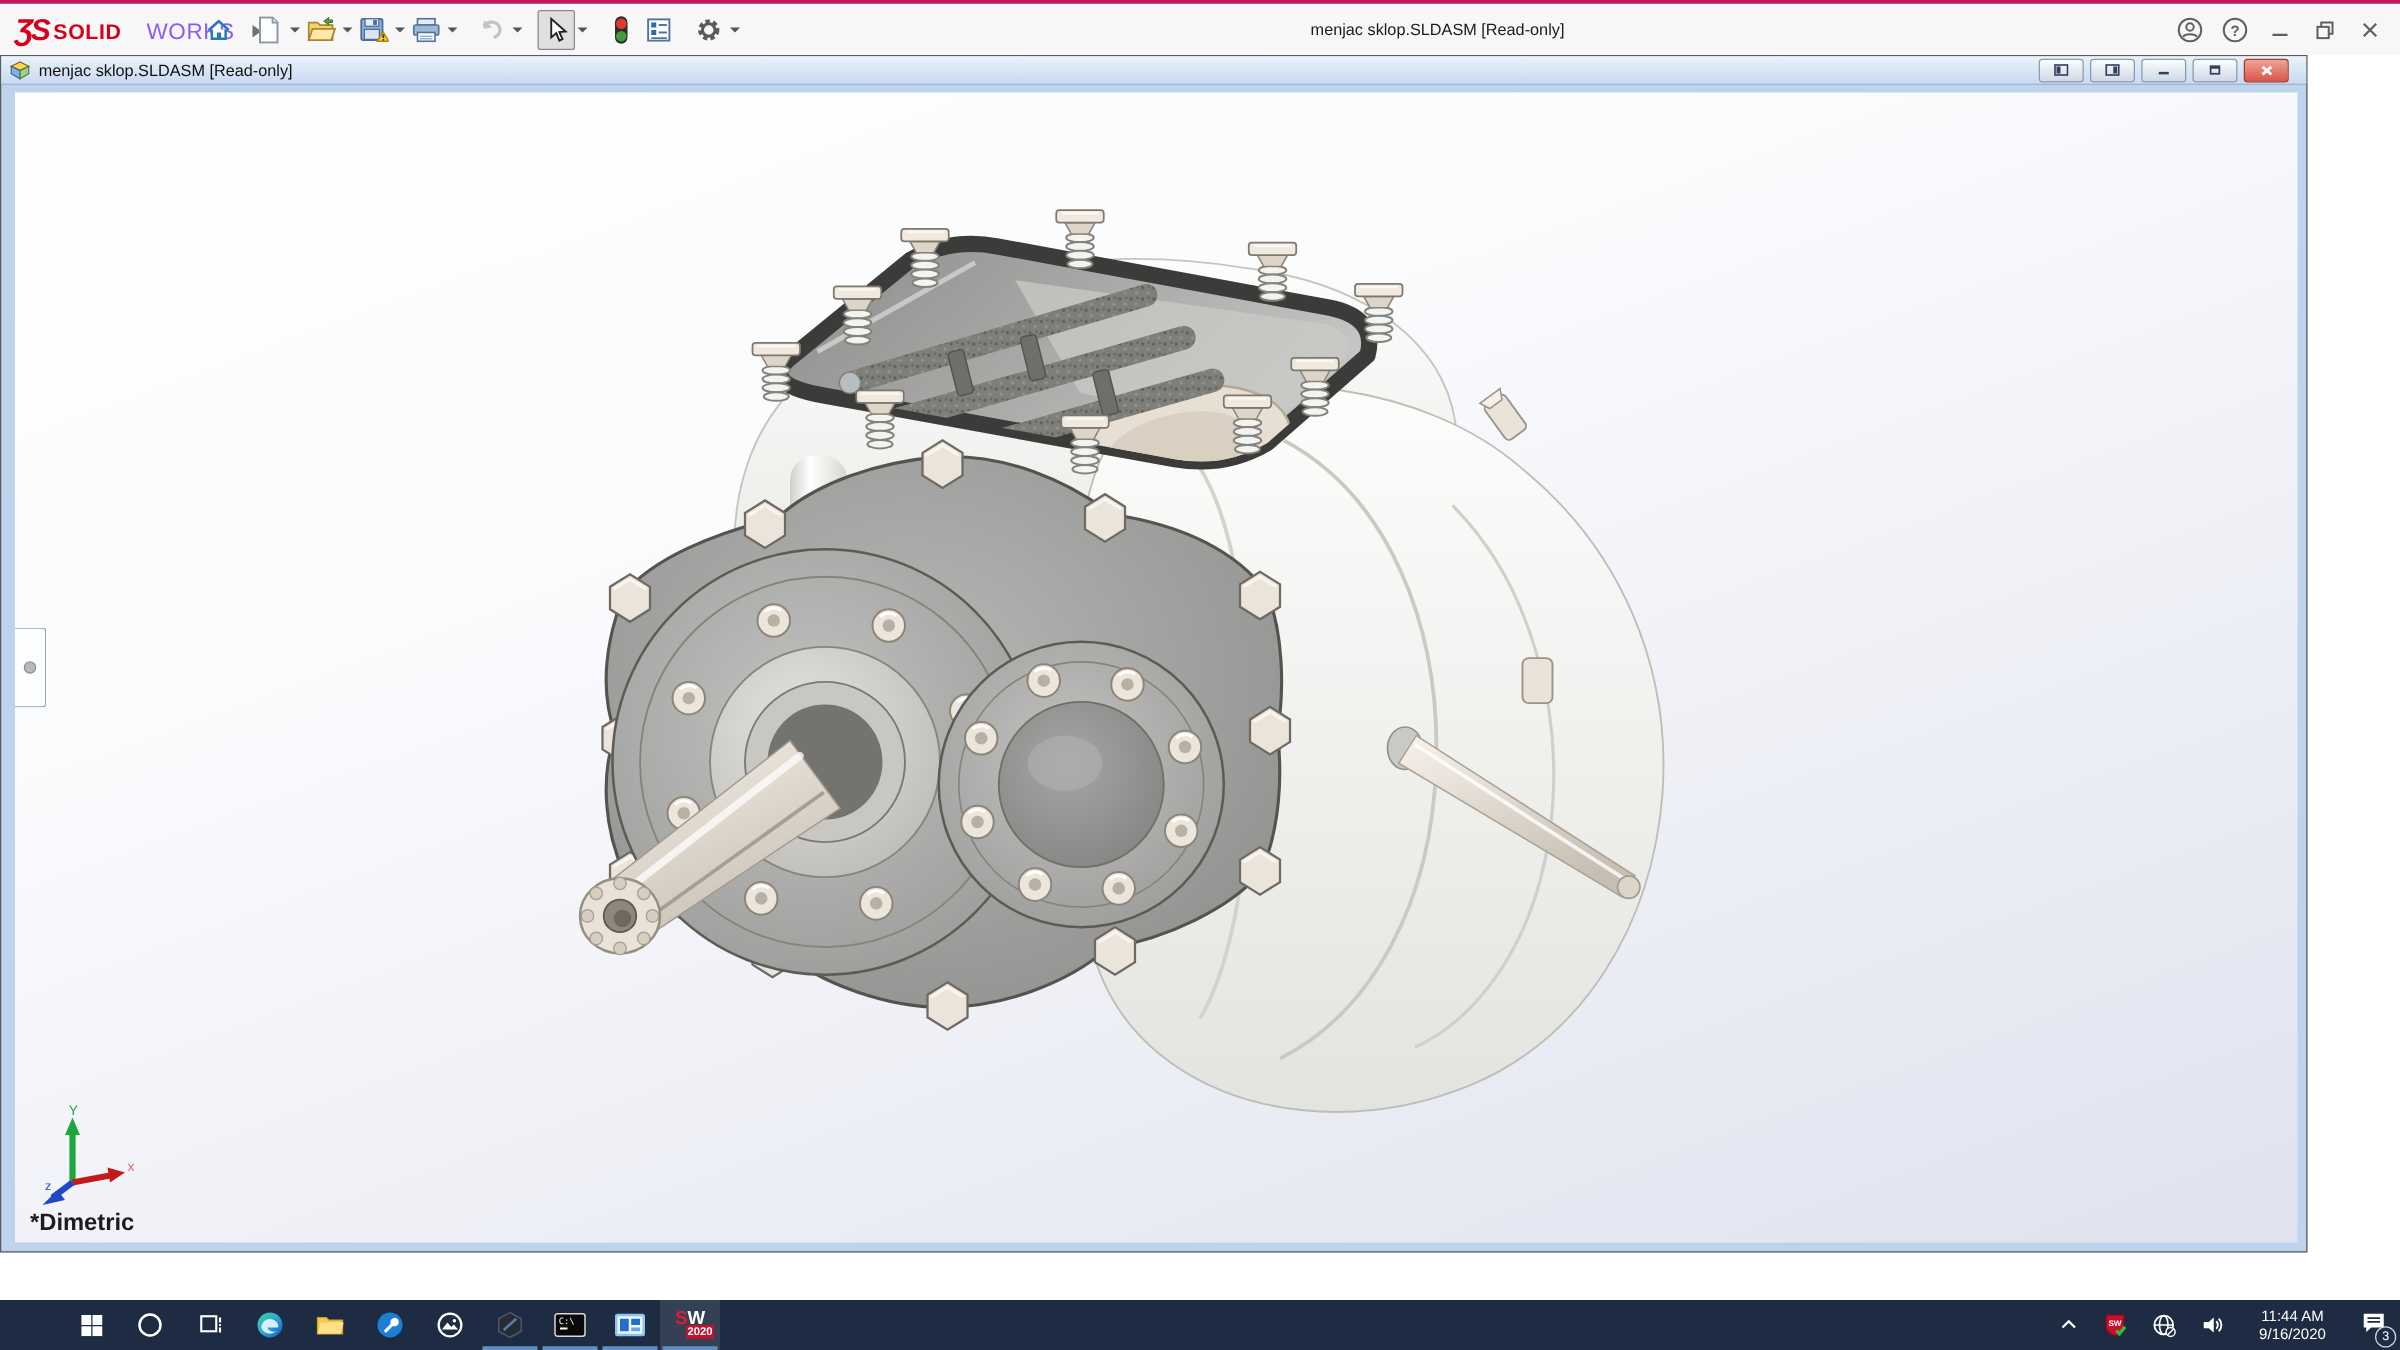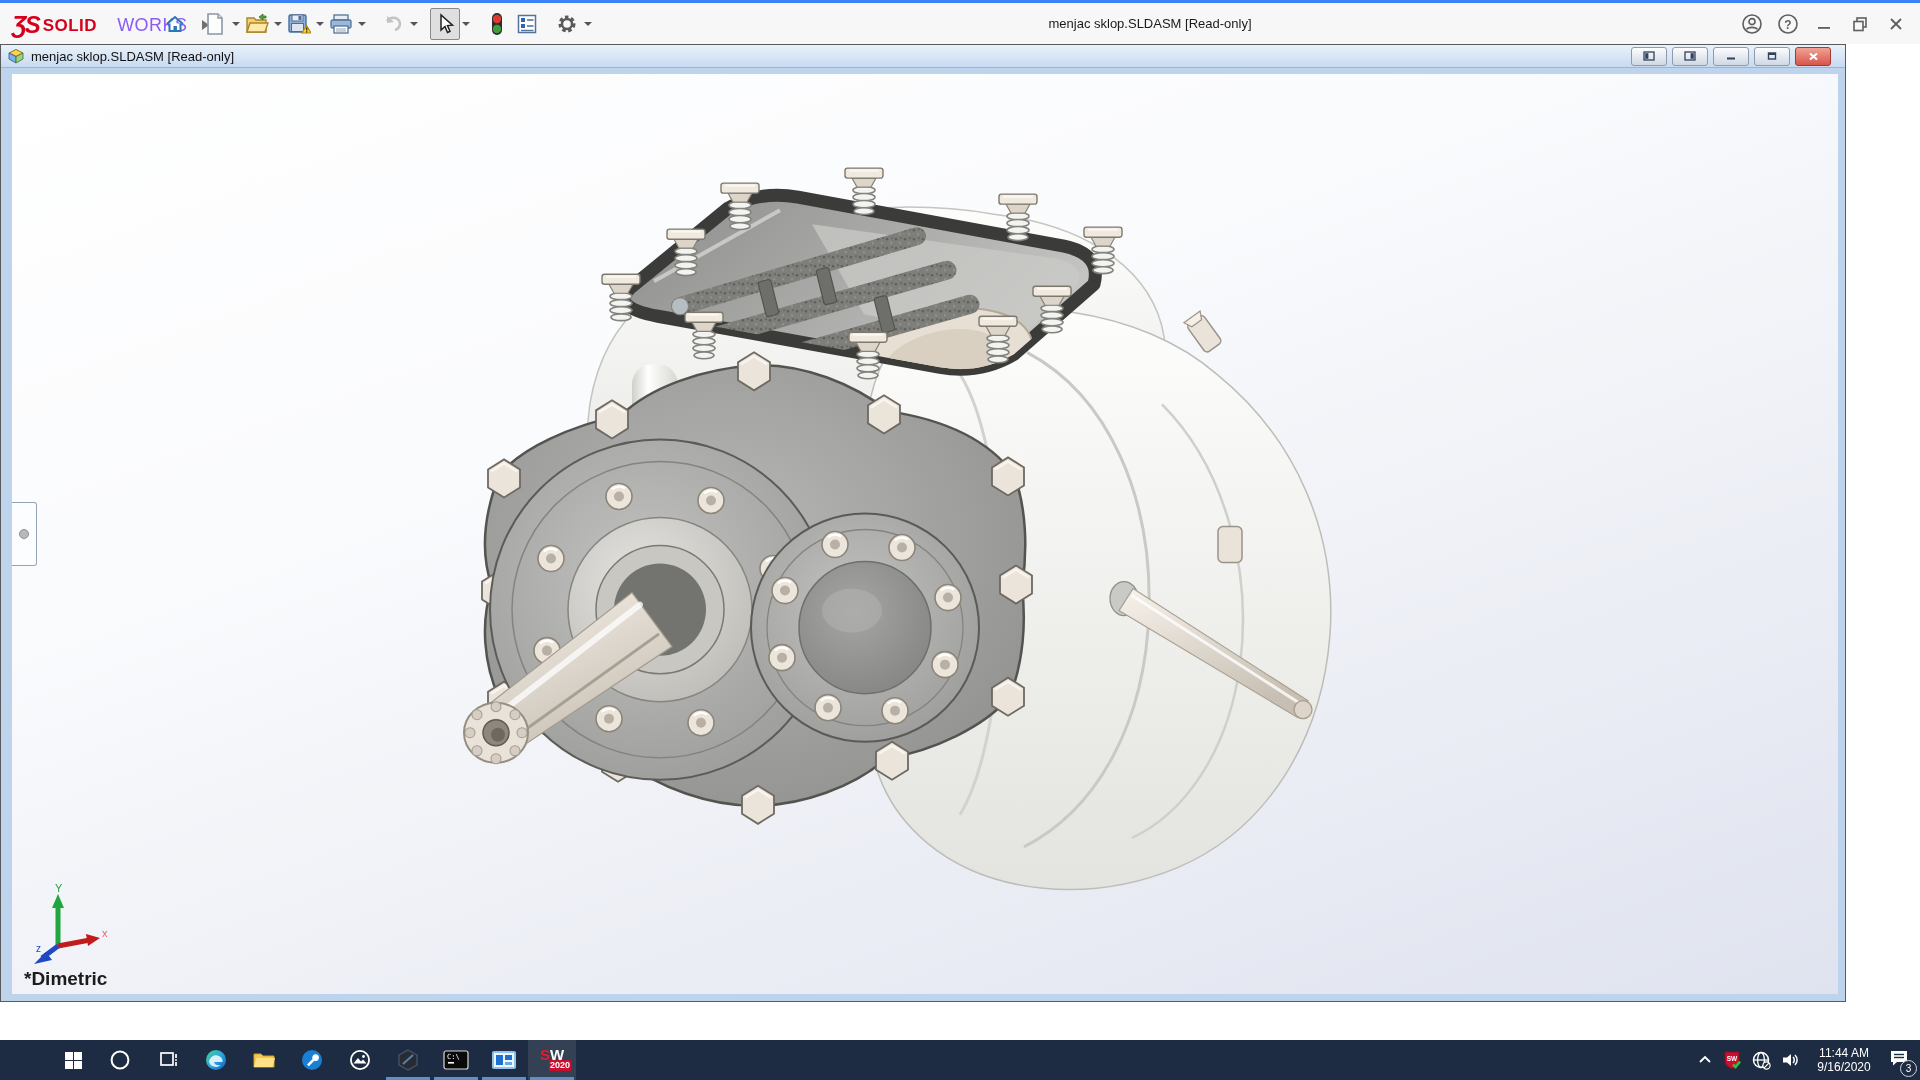--- a/index.html
+++ b/index.html
@@ -1,18 +1,18 @@
 <!DOCTYPE html>
 <html><head>
 <meta charset="utf-8">
 <style>
   html,body{margin:0;padding:0;width:1920px;height:1080px;overflow:hidden;background:#fff;
     font-family:"Liberation Sans","DejaVu Sans",sans-serif;-webkit-font-smoothing:antialiased;}
   .titlebar{position:absolute;left:0;top:0;width:1920px;height:44px;background:#f7f7f7;
-    border-top:3px solid #3b82f6;box-sizing:border-box;}
+    border-top:3px solid #be185d;box-sizing:border-box;}
   .brand{position:absolute;left:12px;top:8px;display:flex;align-items:center;gap:4px;}
   .brand-mark{font-size:24px;font-weight:bold;font-style:italic;color:#d6001c;letter-spacing:-2px;}
   .brand-bold{font-size:17px;font-weight:bold;color:#d6001c;letter-spacing:.5px;}
   .brand-light{font-size:18px;color:#8b5cf6;letter-spacing:.5px;margin-left:20px;}
   .flyout{margin-left:10px;width:0;height:0;border-left:7px solid #707070;border-top:5px solid transparent;border-bottom:5px solid transparent;}
   .qat{position:absolute;left:160px;top:5px;display:flex;align-items:center;height:32px;}
   .tbtn{width:28px;height:30px;display:flex;align-items:center;justify-content:center;border:1px solid transparent;border-radius:2px;}
   .tbtn.active{border:1px solid #8a8a8a;background:#dfdfdf;}
   .caret{width:12px;height:30px;display:flex;align-items:center;justify-content:center;}
   .caret i{width:0;height:0;border-top:4px solid #555;border-left:4px solid transparent;border-right:4px solid transparent;}
@@ -37,21 +37,21 @@
   
   .taskbar{position:absolute;left:0;bottom:0;width:1920px;height:40px;background:#1d2c42;display:flex;align-items:stretch;}
   .tb-slot{width:48px;display:flex;align-items:center;justify-content:center;position:relative;flex:none;}
   .tb-slot.running::after{content:"";position:absolute;left:2px;right:2px;bottom:0;height:3px;background:#5f8fc4;}
   .tb-slot.activeapp{background:rgba(255,255,255,.10);}
   .start{width:96px;justify-content:flex-end;padding-right:14px;box-sizing:border-box;}
   .search{width:258px;background:#f3f3f3;display:flex;align-items:center;flex:none;}
   .search input{border:none;outline:none;background:transparent;font-size:15px;color:#333;width:190px;font-family:inherit;}
   .search svg{margin:0 12px 0 14px;}
   .tb-spacer{flex:1;}
-  .tray{display:flex;align-items:center;gap:9px;padding-right:10px;}
+  .tray{display:flex;align-items:center;gap:19px;padding-right:10px;}
   .clock{color:#fff;font-size:12px;text-align:center;line-height:14px;width:70px;}
   .badge{position:relative;}
   .badge .cnt{position:absolute;right:-7px;bottom:-5px;width:15px;height:15px;border:1px solid #cfd6e0;border-radius:50%;background:#1d2c42;color:#fff;font-size:10px;display:flex;align-items:center;justify-content:center;}
   .swicon{display:flex;flex-direction:column;align-items:center;line-height:11px;}
   .swicon .l{font-size:15px;font-weight:bold;}
   .swicon .l .s{color:#e11d2e;} .swicon .l .w{color:#fff;}
   .swicon .y{font-size:9px;font-weight:bold;color:#fff;background:#c8102e;padding:0 1px;border-radius:1px;margin-left:16px;}
 </style>
 </head>
 <body>

